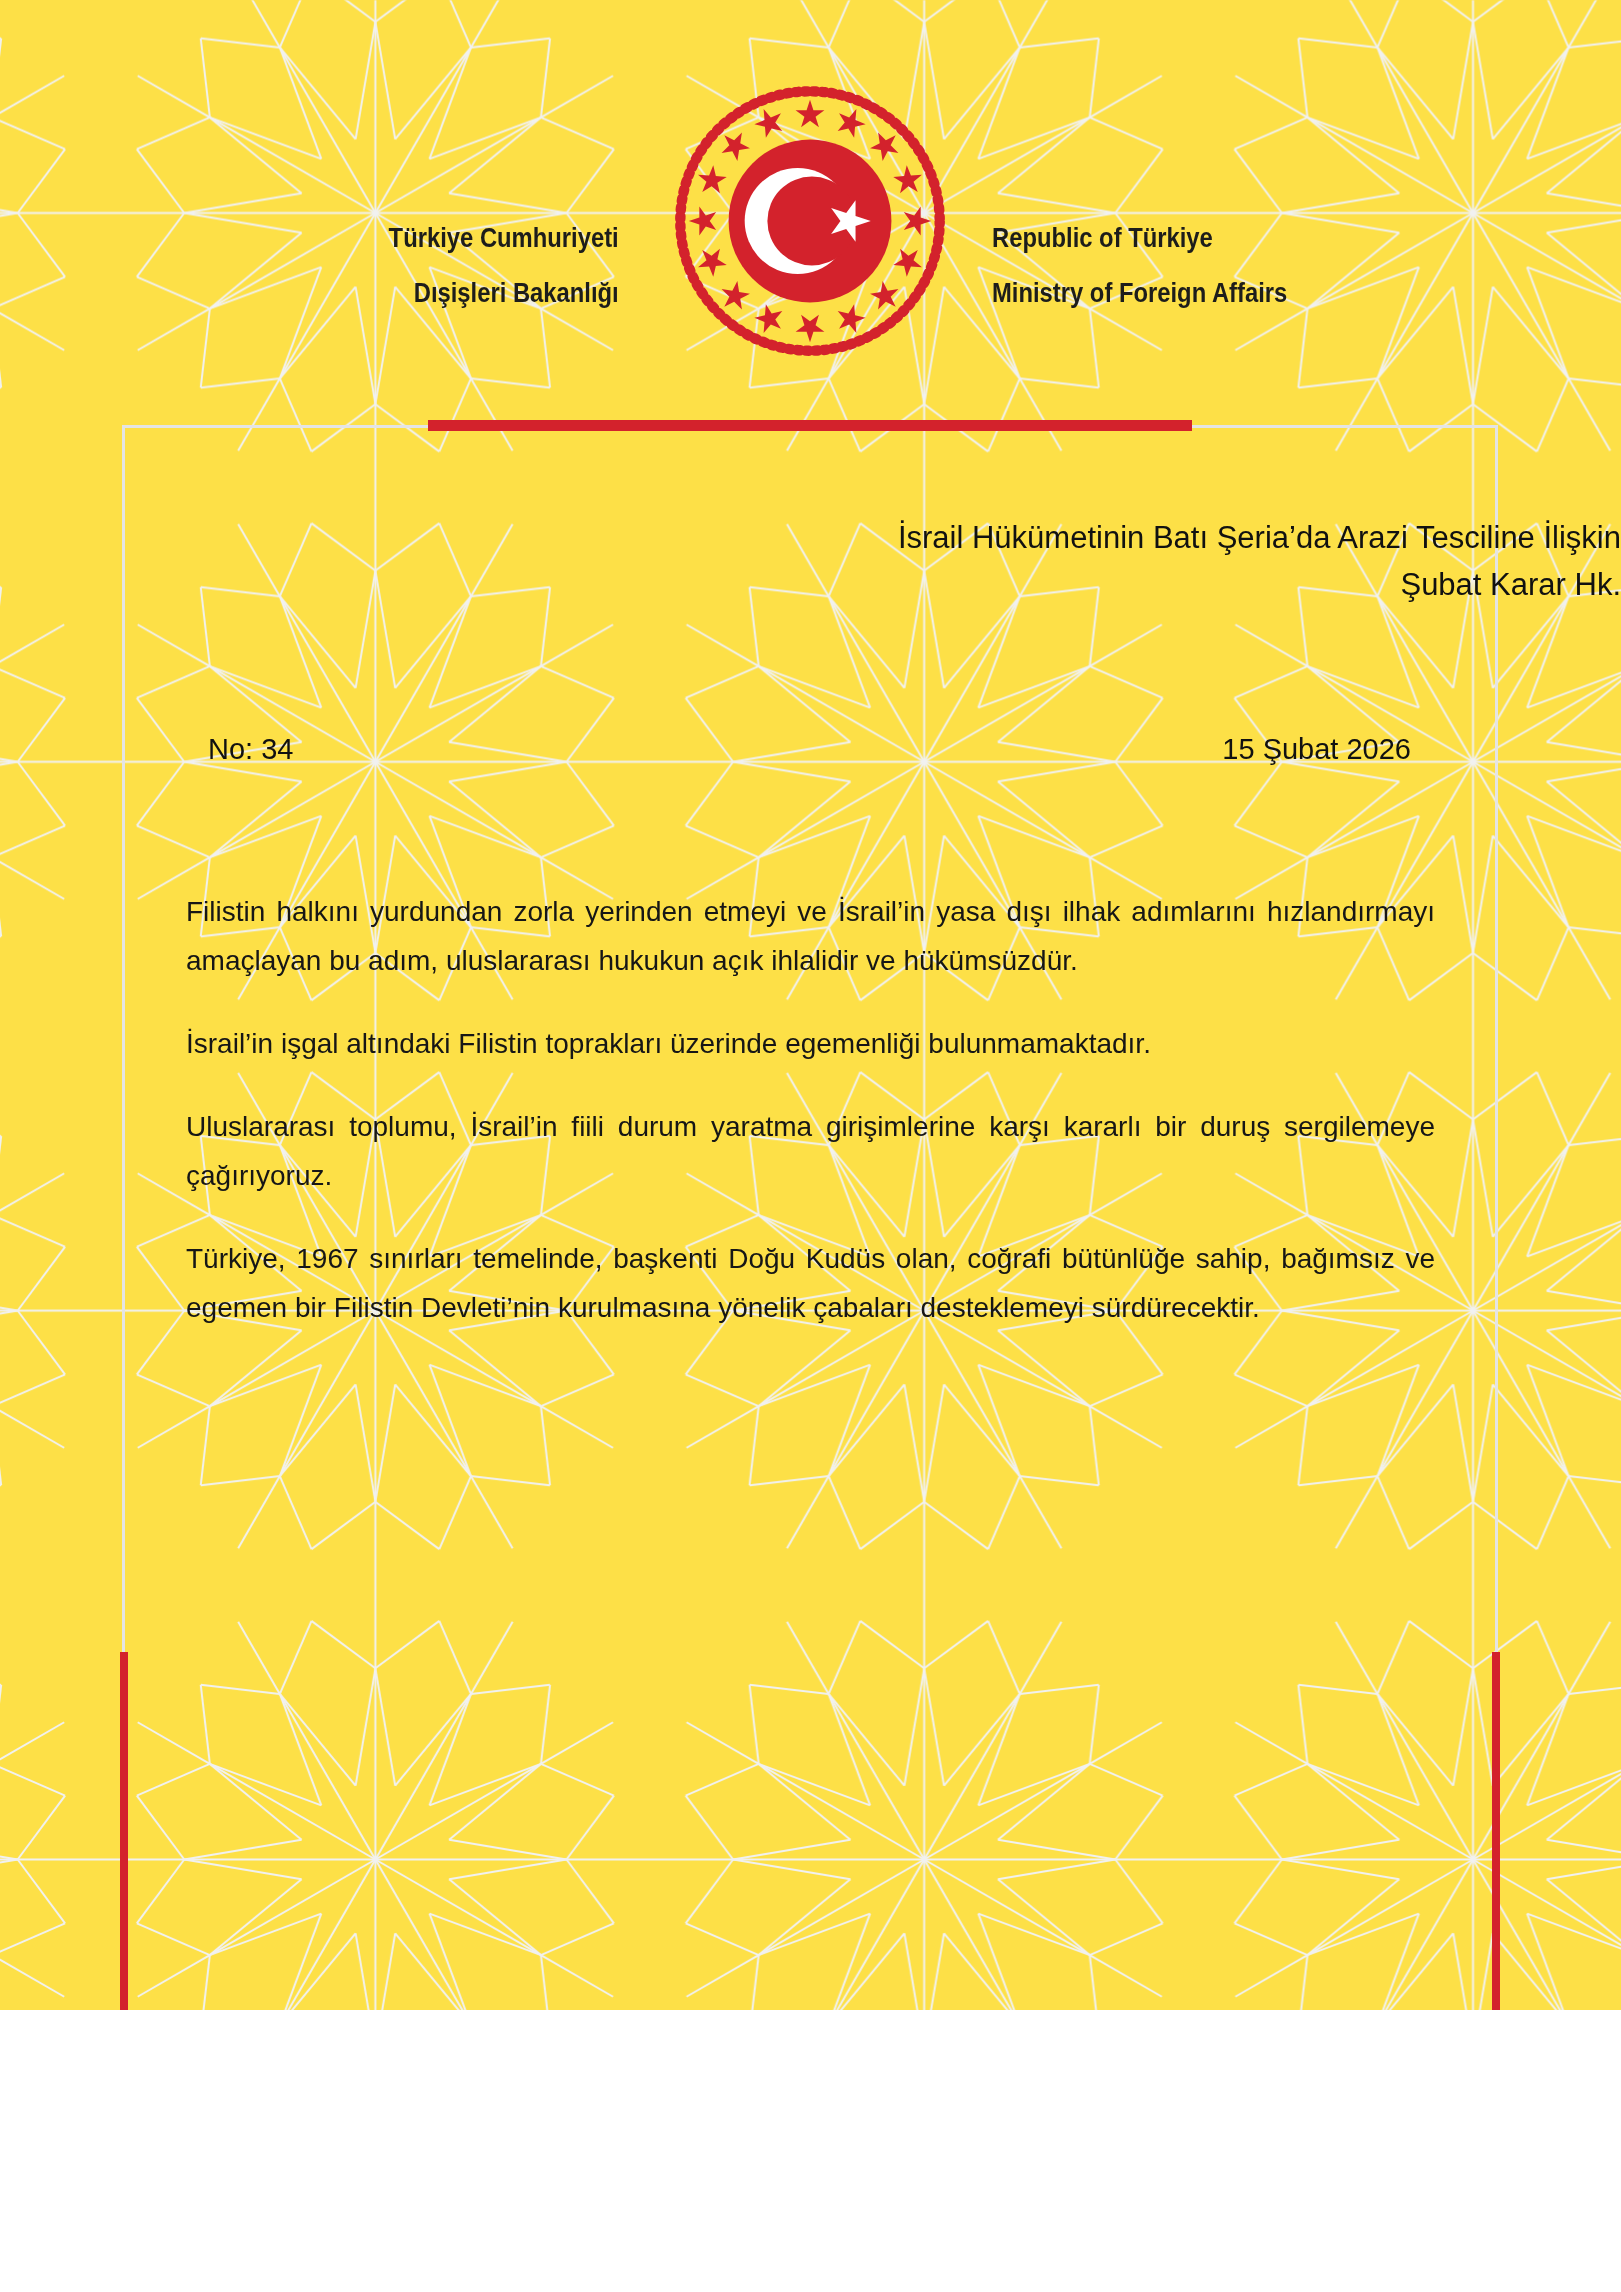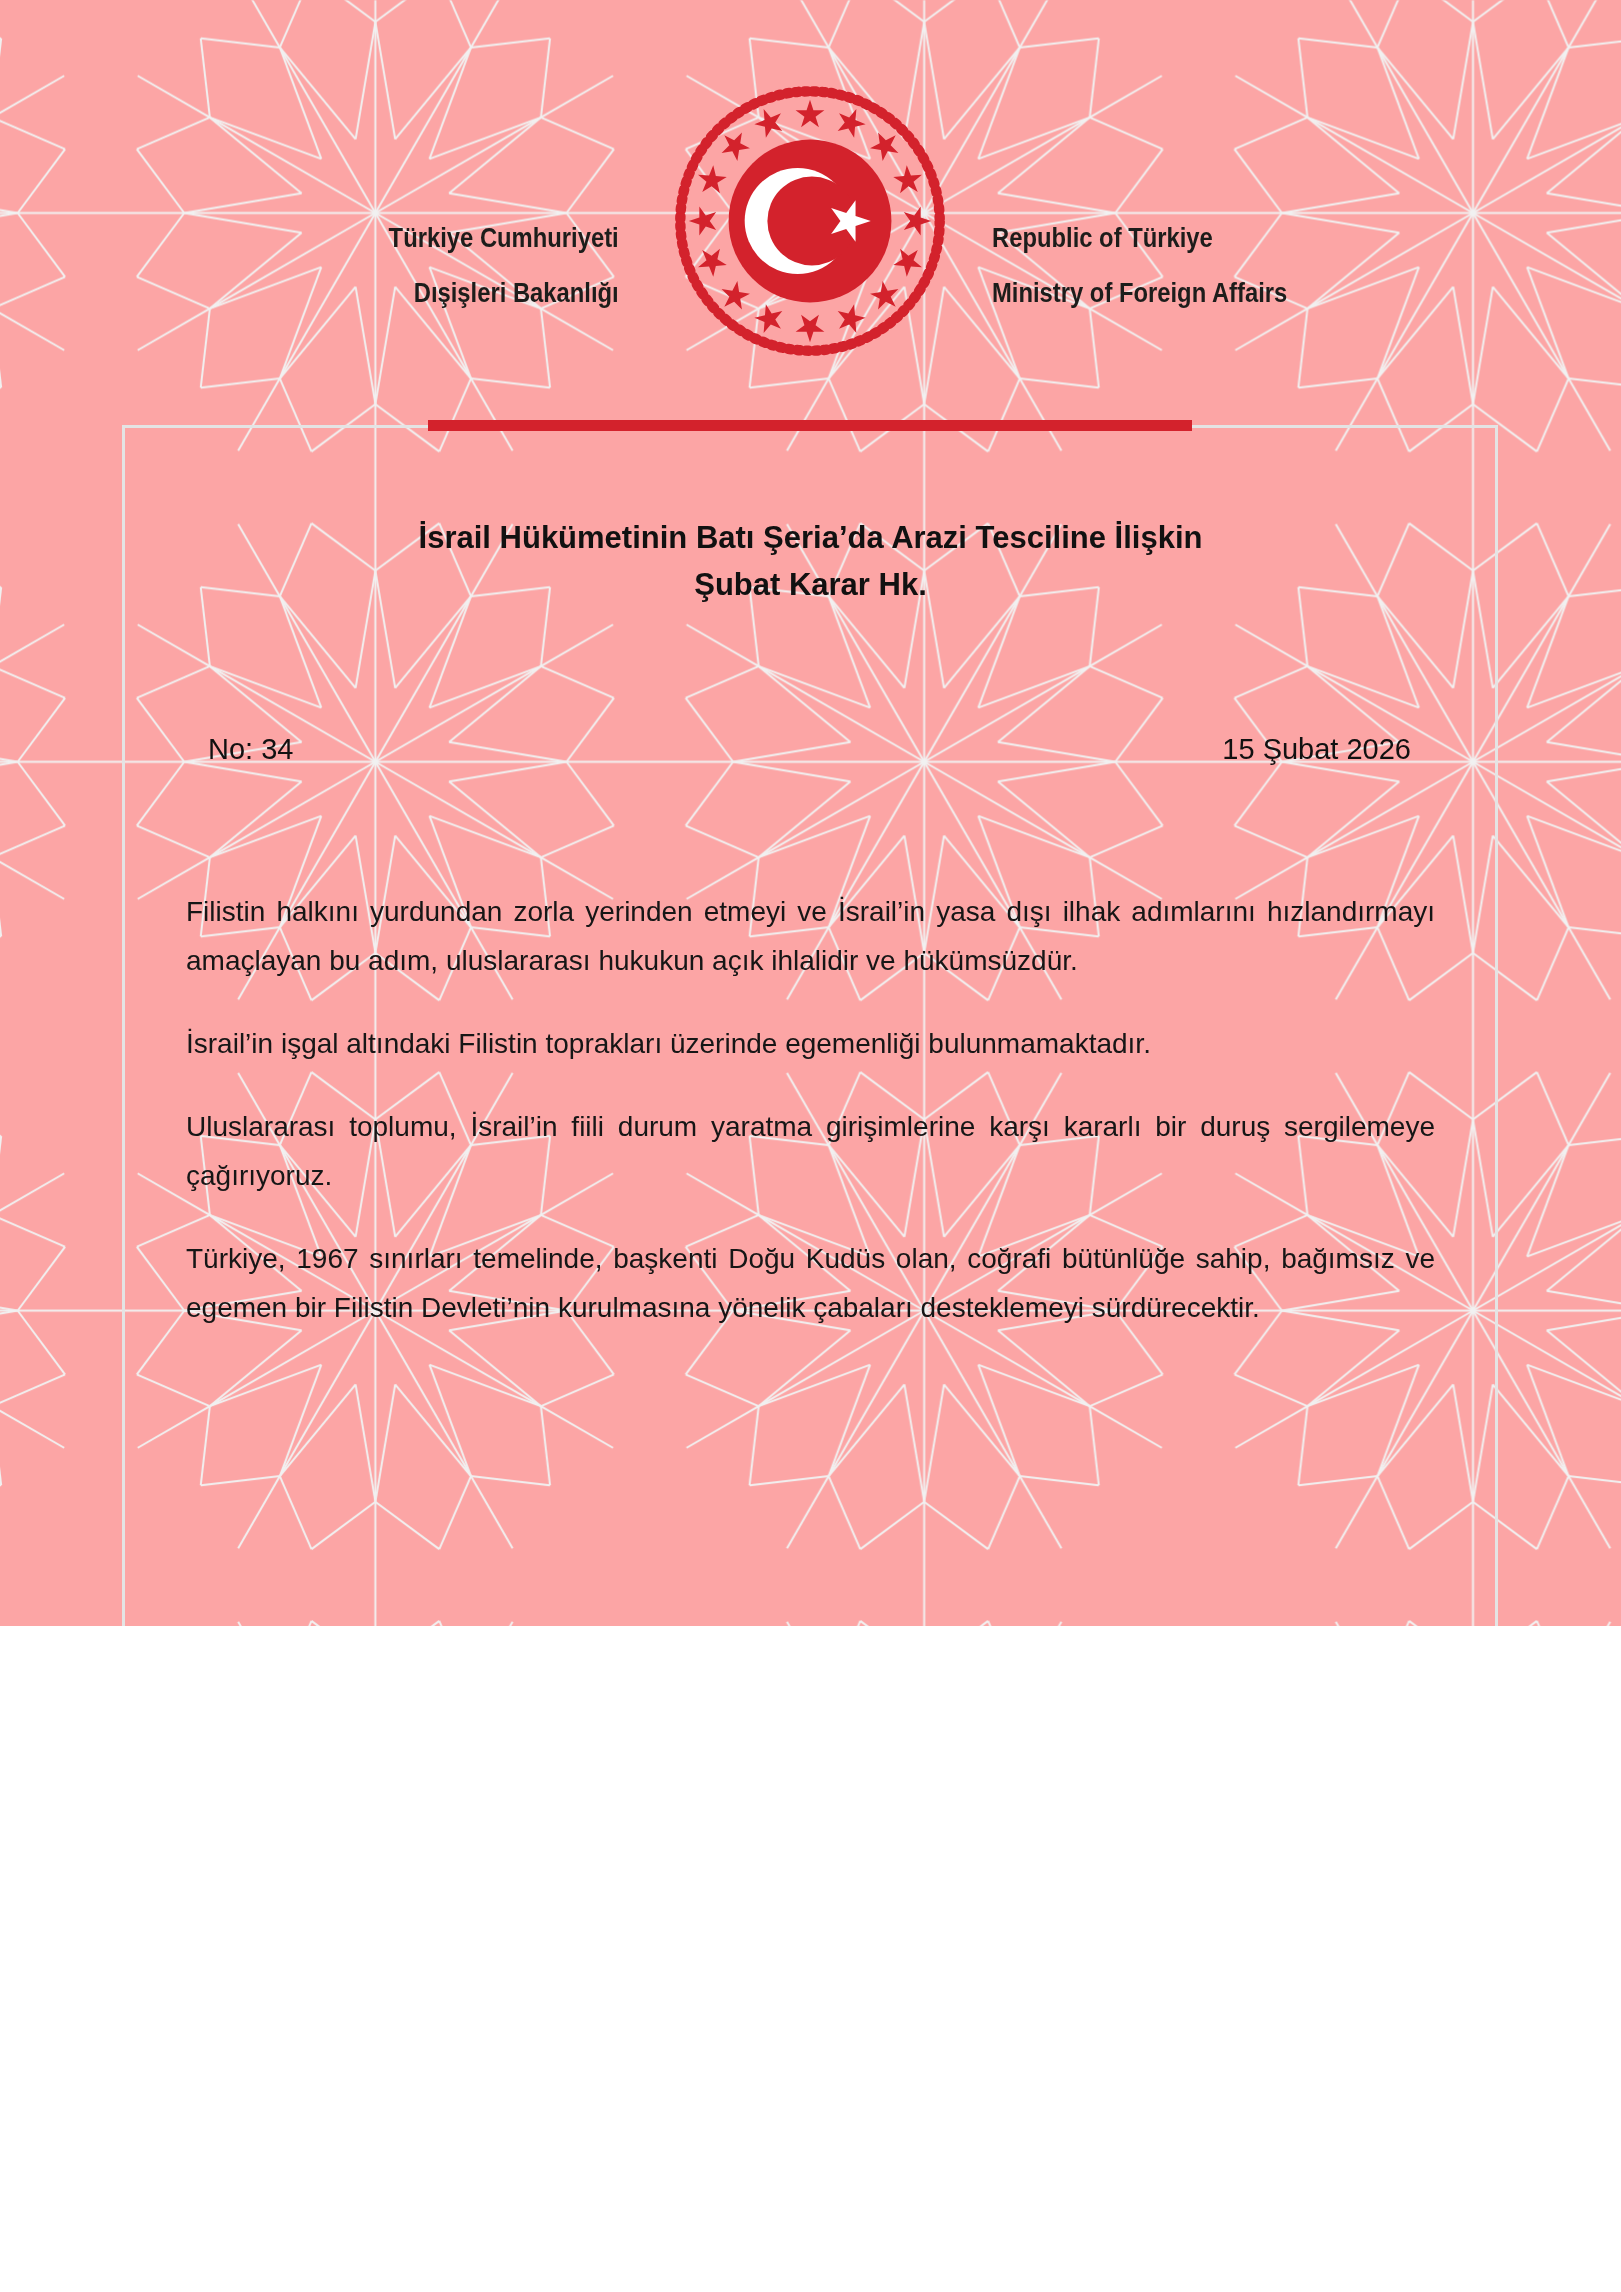--- a/index.html
+++ b/index.html
@@ -1,19 +1,19 @@
 <!DOCTYPE html>
 <html lang="tr"><head>
 <meta charset="utf-8">
 <style>
   html,body{margin:0;padding:0;background:#fff;}
   .page{
     position:relative;
-    width:1621px;height:1626px;
-    background:#fca5a5;
+    width:1621px;height:2010px;
+    background:#fde047;
     overflow:hidden;
     font-family:"Liberation Sans", sans-serif;
     color:#1a1a1a;
   }
   .bg-pattern{position:absolute;inset:0;width:1621px;height:2293px;z-index:0;}
   .layer{position:absolute;z-index:1;}
 
   
   .emblem{position:absolute;left:668px;top:79px;width:284px;height:284px;}
   .emblem svg{width:100%;height:100%;display:block;}
@@ -33,21 +33,21 @@
   .accent{position:absolute;background:#D3222C;z-index:2;}
   .accent-top{left:428px;top:420px;width:764px;height:10.8px;}
   .accent-left{left:120px;top:1652px;width:7.8px;height:484px;}
   .accent-right{left:1492px;top:1652px;width:7.8px;height:484px;}
   .accent-bottom-left{left:120px;top:2127px;width:437px;height:8.8px;}
   .accent-bottom-right{left:1057px;top:2127px;width:443px;height:8.8px;}
 
   
   .doc-title{
     position:absolute;left:0;top:514px;width:1621px;z-index:2;
-    text-align:center;font-weight:bold;font-size:31px;line-height:47px;
+    text-align:right;font-weight:normal;font-size:31px;line-height:47px;
     color:#111;margin:0;
   }
   .meta-row{
     position:absolute;left:208px;right:210px;top:733px;z-index:2;
     display:flex;justify-content:space-between;
     font-weight:normal;font-size:29px;color:#111;
   }
   .body-text{position:absolute;left:186px;top:887px;width:1249px;z-index:2;}
   .body-text p{
     margin:0 0 34px 0;

